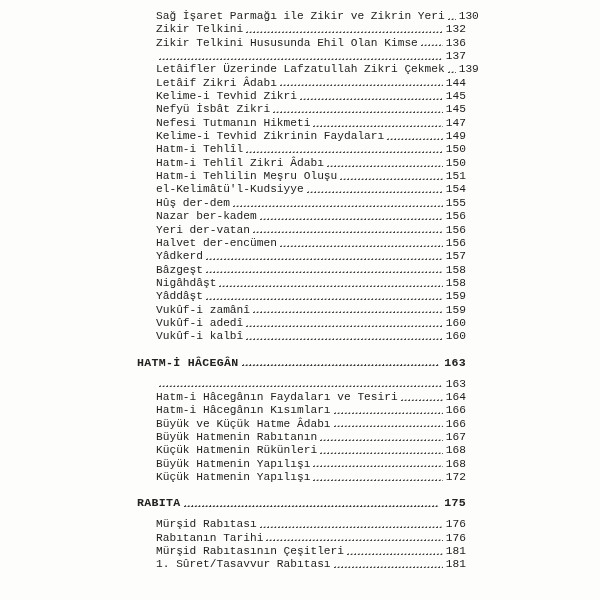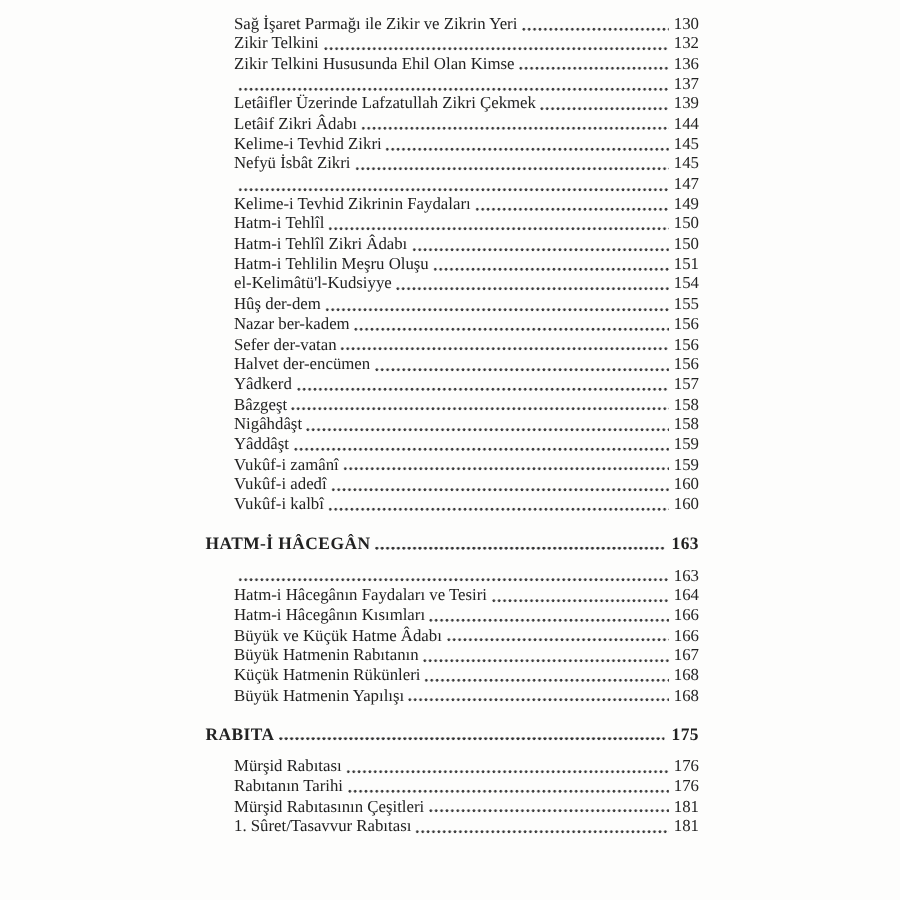--- a/index.html
+++ b/index.html
@@ -9,21 +9,21 @@
     height: 600px;
     overflow: hidden;
     background: #ffffff;
   }
   #page {
     box-sizing: border-box;
     width: 600px;
     height: 600px;
     padding: 10px 134px 0 137px;
     background: #fdfdfc;
-    font-family: Liberation Serif, serif;
+    font-family: Liberation Mono, monospace;
     color: #222222;
   }
   .toc-row {
     display: flex;
     align-items: flex-end;
     line-height: 13.35px;
     font-size: 11.2px;
     white-space: nowrap;
   }
   .toc-row .title { flex: 0 0 auto; }
@@ -104,20 +104,21 @@
   </div>
 
   <div class="toc-row">
     <span class="title">Nefyü İsbât Zikri</span>
     <span class="leader"></span>
     <span class="num">145</span>
   </div>
 
 
   <div class="toc-row">
+    <span class="title">Nefesi Tutmanın Hikmeti</span>
     <span class="leader"></span>
     <span class="num">147</span>
   </div>
 
   <div class="toc-row">
     <span class="title">Kelime-i Tevhid Zikrinin Faydaları</span>
     <span class="leader"></span>
     <span class="num">149</span>
   </div>
 
@@ -151,21 +152,21 @@
     <span class="num">155</span>
   </div>
 
   <div class="toc-row">
     <span class="title">Nazar ber-kadem</span>
     <span class="leader"></span>
     <span class="num">156</span>
   </div>
 
   <div class="toc-row">
-    <span class="title">Sefer der-vatan</span>
+    <span class="title">Yeri der-vatan</span>
     <span class="leader"></span>
     <span class="num">156</span>
   </div>
 
   <div class="toc-row">
     <span class="title">Halvet der-encümen</span>
     <span class="leader"></span>
     <span class="num">156</span>
   </div>
 
@@ -253,20 +254,25 @@
     <span class="leader"></span>
     <span class="num">168</span>
   </div>
 
   <div class="toc-row">
     <span class="title">Büyük Hatmenin Yapılışı</span>
     <span class="leader"></span>
     <span class="num">168</span>
   </div>
 
+  <div class="toc-row">
+    <span class="title">Küçük Hatmenin Yapılışı</span>
+    <span class="leader"></span>
+    <span class="num">172</span>
+  </div>
 </div>
       </div>
       <div class="section">
   <div class="toc-row heading-row">
     <span class="title">RABITA</span>
     <span class="leader"></span>
     <span class="num">175</span>
   </div>
 <div class="entries">
   <div class="toc-row">

